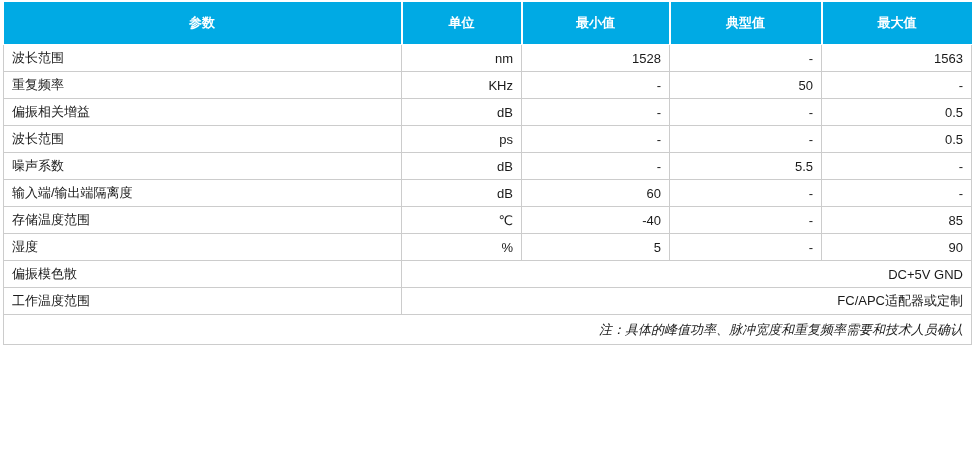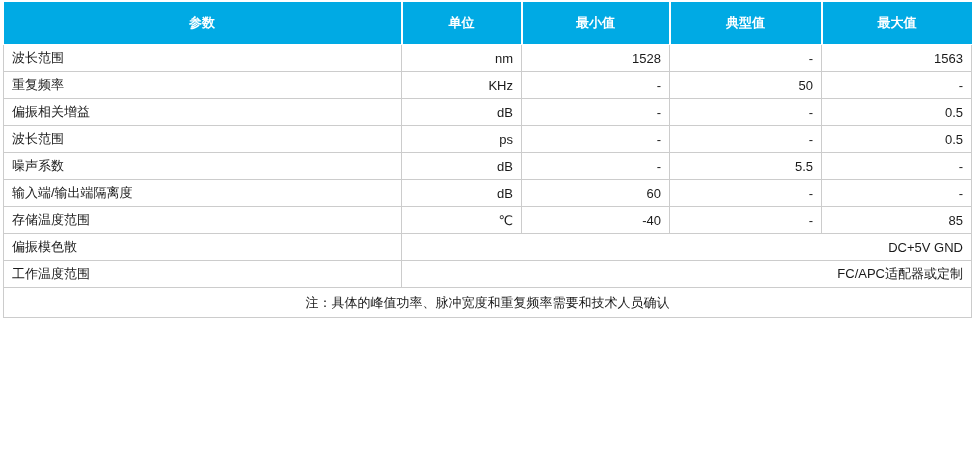--- a/index.html
+++ b/index.html
@@ -44,21 +44,22 @@
   tr.row td, tr.mrow td, tr.note td {
     border: 1px solid #cccccc;
     height: 27px;
     padding: 0 8px;
     background: #ffffff;
   }
   td.param { text-align: left; }
   td.val   { text-align: right; }
   tr.note td {
     height: 30px;
-    text-align: center;
+    text-align: right;
+    font-style: italic;
   }
 </style>
 </head>
 <body>
 
 <div class="page">
   <table class="spec">
     <colgroup>
       <col style="width:398px">
         <col style="width:120px">
@@ -117,20 +118,27 @@
         <td class="val">-</td>
         <td class="val">-</td>
       </tr>
       <tr class="row">
         <td class="param">存储温度范围</td>
         <td class="val">℃</td>
         <td class="val">-40</td>
         <td class="val">-</td>
         <td class="val">85</td>
       </tr>
+      <tr class="row">
+        <td class="param">湿度</td>
+        <td class="val">%</td>
+        <td class="val">5</td>
+        <td class="val">-</td>
+        <td class="val">90</td>
+      </tr>
 
       <tr class="mrow">
         <td class="param">偏振模色散</td>
         <td class="val" colspan="4">DC+5V GND</td>
       </tr>
       <tr class="mrow">
         <td class="param">工作温度范围</td>
         <td class="val" colspan="4">FC/APC适配器或定制</td>
       </tr>
 

